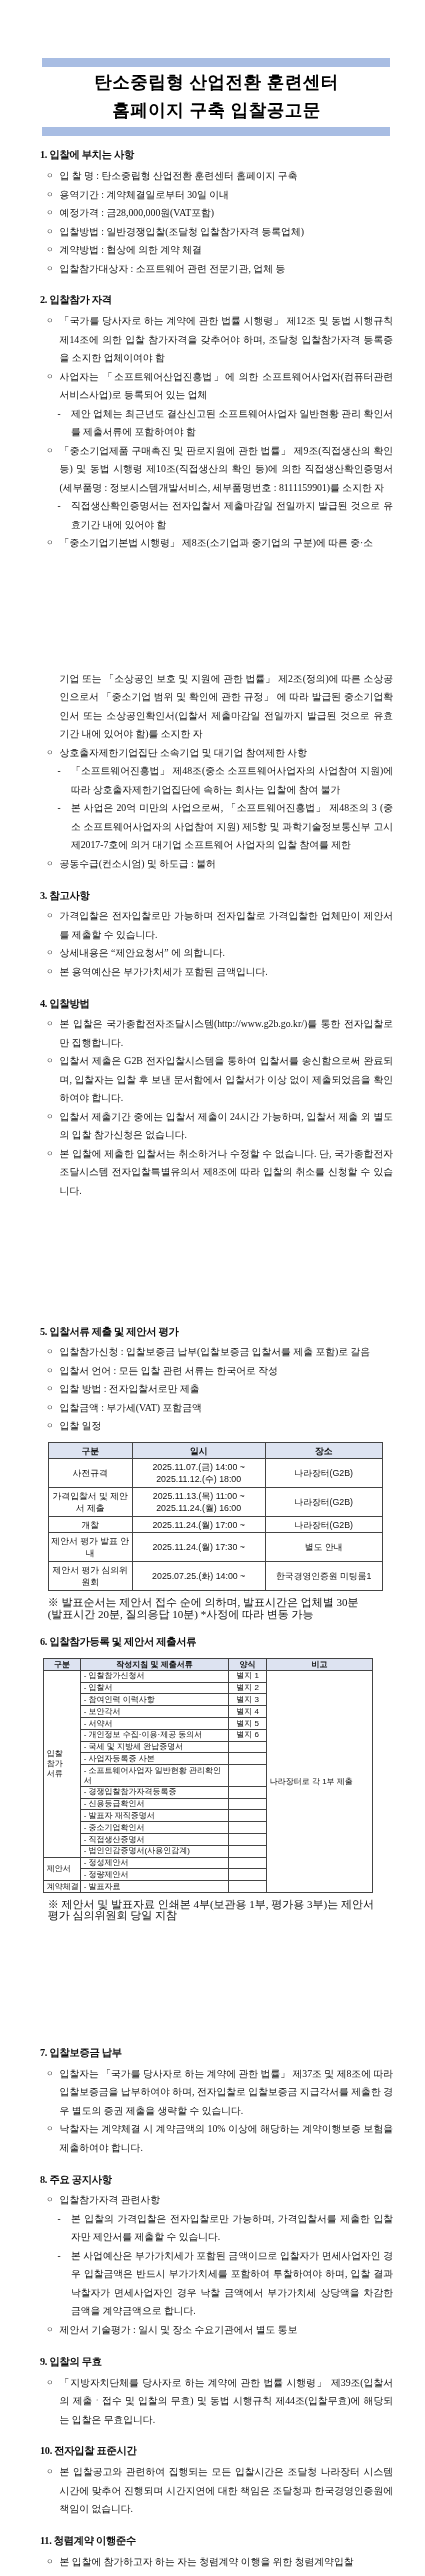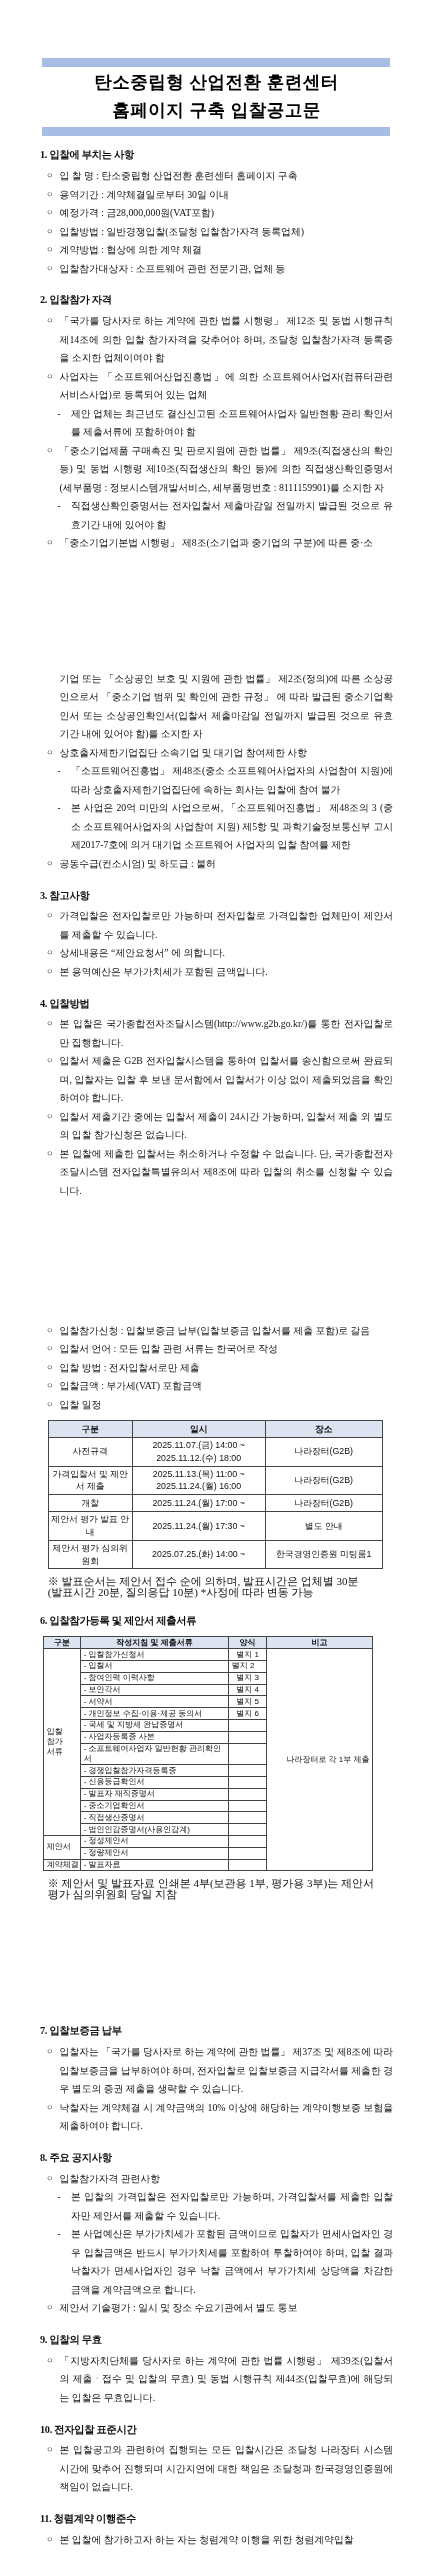--- a/index.html
+++ b/index.html
@@ -20,21 +20,21 @@
   .note{font-size:11px;line-height:11.3px;margin:6.2px 0 0 7.7px;word-break:keep-all;}
   table{border-collapse:collapse;font-family:"Liberation Sans","DejaVu Sans",sans-serif;}
   .t1{margin:6.2px 0 0 7.7px;border:1px solid #333;table-layout:fixed;width:334px;}
   .t1 th,.t1 td{border:0.5px solid #444;text-align:center;font-size:8.8px;line-height:12.4px;padding:1.5px 2.1px;}
   .t1 th{background:var(--thbg,#dde3f1);font-weight:bold;}
   .t2{margin:6.2px 0 0 3.1px;border:1px solid #333;table-layout:fixed;width:329px;}
   .t2 th,.t2 td{border:0.5px solid #444;font-size:8px;line-height:9.8px;padding:0.5px 2.6px;}
   .t2 th{background:var(--thbg,#dde3f1);font-weight:bold;text-align:center;}
   .t2 td.doc{text-align:left;}
   .t2 td.lbl{vertical-align:middle;word-break:keep-all;}
-  .t2 td.rmk{text-align:right;vertical-align:middle;word-break:keep-all;}
+  .t2 td.rmk{text-align:left;vertical-align:middle;word-break:keep-all;}
   .gap{width:100%;}
   .g1{height:117px;} .g2{height:109px;} .g3{height:109px;} .g4{height:114px;}
 </style>
 </head>
 <body>
 
 <div class="page">
   <div class="inner">
 
     <div class="titlebar"></div>
@@ -153,20 +153,21 @@
         </div>
       <div class="it b1">
           <span class="mk">ㅇ</span>
           <span class="tx">본 입찰에 제출한 입찰서는 취소하거나 수정할 수 없습니다. 단, 국가종합전자조달시스템 전자입찰특별유의서 제8조에 따라 입찰의 취소를 신청할 수 있습니다.</span>
         </div>
     </div>
 
     <div class="gap g2"></div>
 
     <div class="sec">
+      <div class="sec-h">5. 입찰서류 제출 및 제안서 평가</div>
       <div class="it b1">
           <span class="mk">ㅇ</span>
           <span class="tx">입찰참가신청 : 입찰보증금 납부(입찰보증금 입찰서를 제출 포함)로 갈음</span>
         </div>
       <div class="it b1">
           <span class="mk">ㅇ</span>
           <span class="tx">입찰서 언어 : 모든 입찰 관련 서류는 한국어로 작성</span>
         </div>
       <div class="it b1">
           <span class="mk">ㅇ</span>
@@ -250,21 +251,21 @@
         </thead>
         <tbody>
           <tr>
             <td class="lbl" rowspan="15">입찰 참가 서류</td>
             <td class="doc">- 입찰참가신청서</td>
             <td style="text-align:center">별지 1</td>
             <td class="rmk" rowspan="18">나라장터로 각 1부 제출</td>
           </tr>
           <tr>
               <td class="doc">- 입찰서</td>
-              <td style="text-align:left">별지 2</td>
+              <td style="text-align:center">별지 2</td>
             </tr>
           <tr>
               <td class="doc">- 참여인력 이력사항</td>
               <td style="text-align:center">별지 3</td>
             </tr>
           <tr>
               <td class="doc">- 보안각서</td>
               <td style="text-align:center">별지 4</td>
             </tr>
           <tr>

